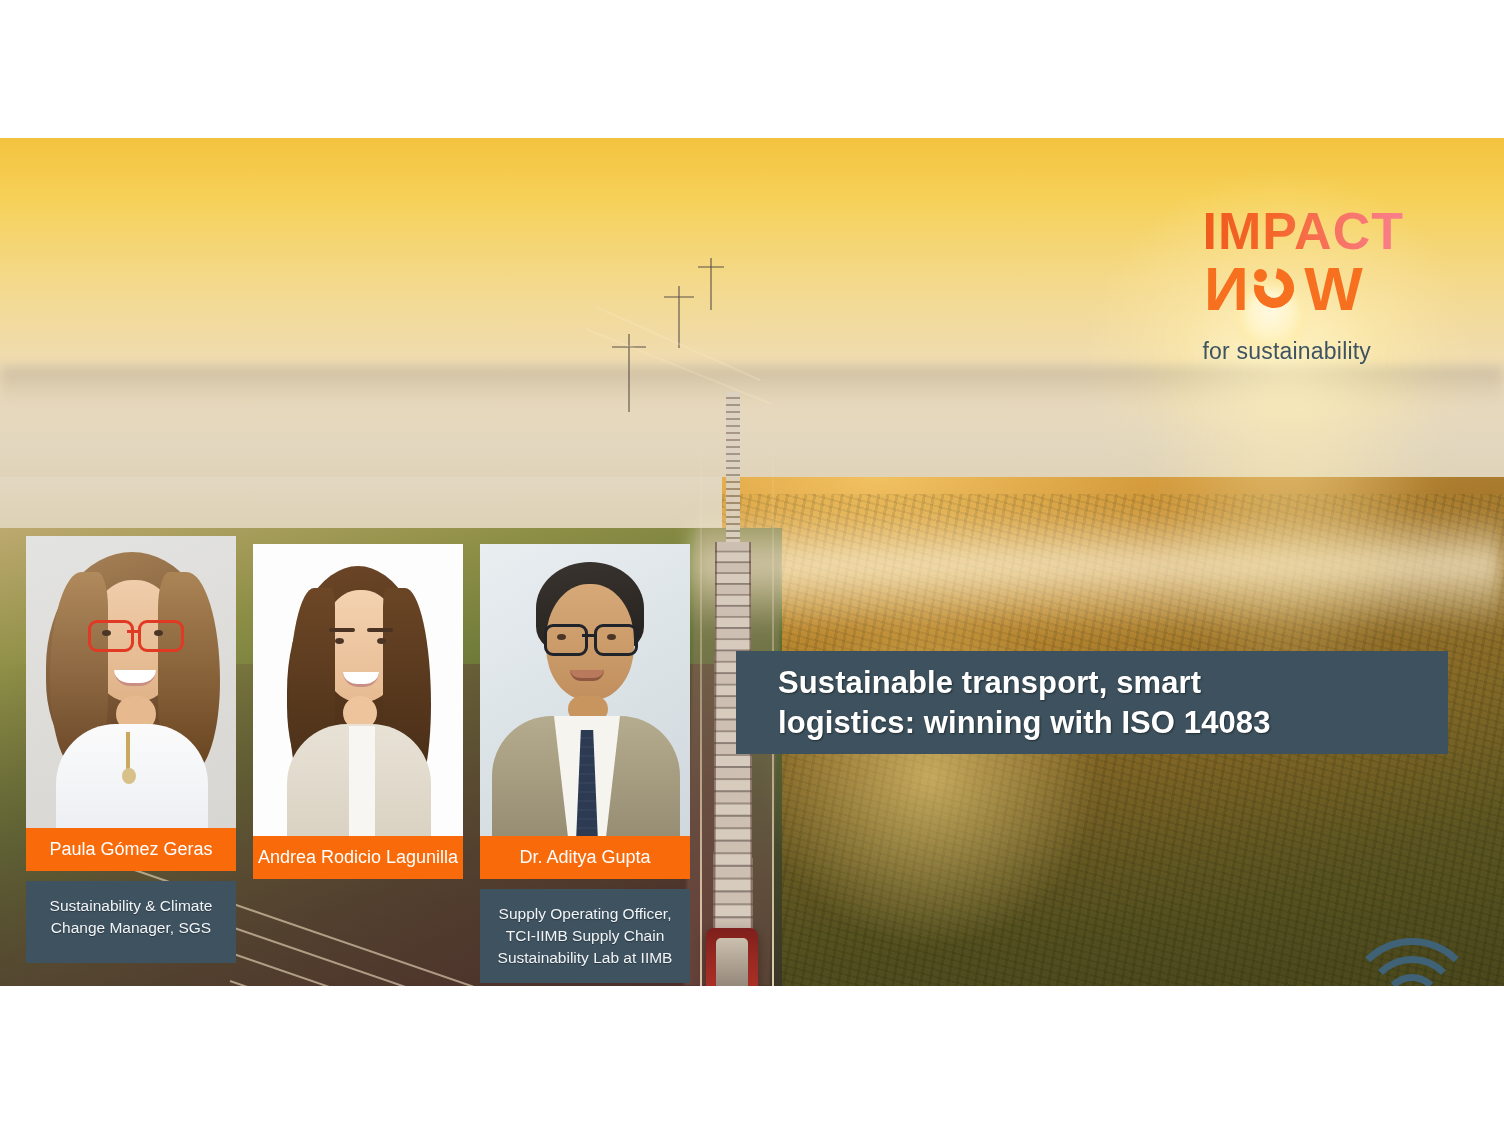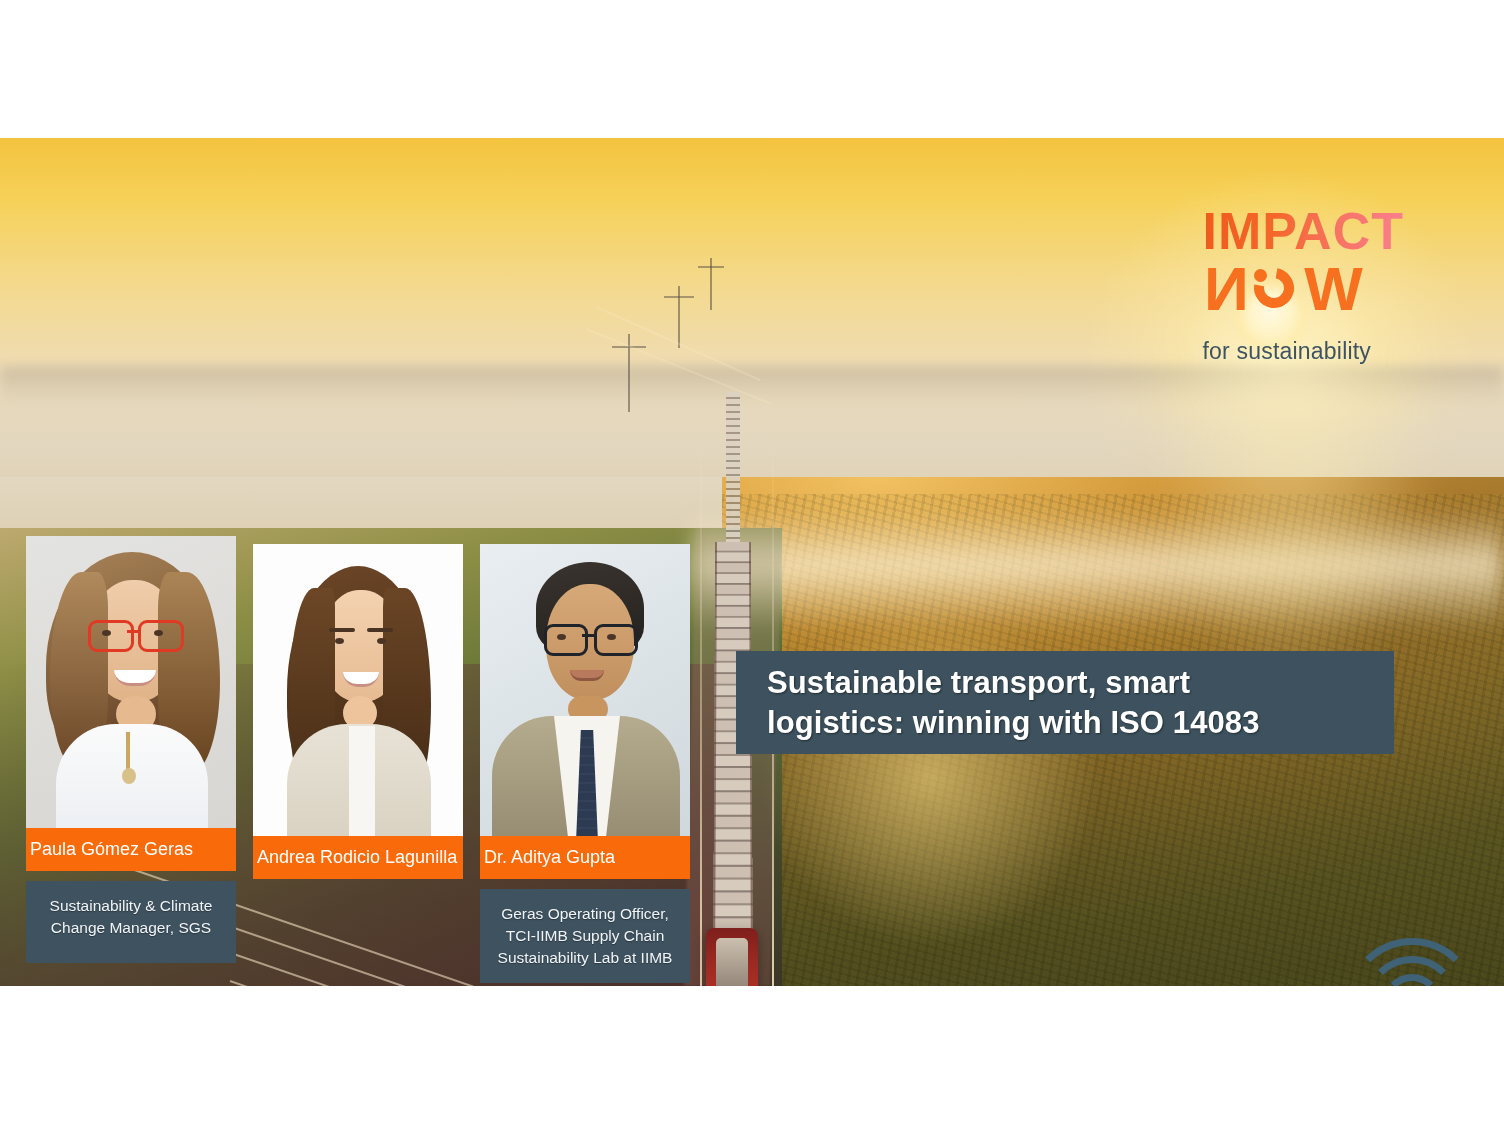--- a/index.html
+++ b/index.html
@@ -76,29 +76,29 @@
   .nowrow{display:flex;align-items:center;line-height:.98;margin-top:2px;}
   .nowtxt{font-size:62px;font-weight:bold;letter-spacing:1px;color:#f7701f;}
   .nowtxt.revn{display:inline-block;transform:scaleX(-1);}
   .omark{position:relative;display:inline-block;width:52px;height:52px;margin:6px 2px 0 2px;}
   .omark .ring{position:absolute;left:4px;top:2px;width:40px;height:40px;border-radius:50%;
     border:10px solid #f7701f;border-top-color:transparent;transform:rotate(-35deg);box-sizing:border-box;}
   .omark .dot{position:absolute;left:4px;top:3px;width:13px;height:13px;border-radius:50%;background:#f7701f;}
   .tagline{margin-top:18px;font-size:23px;color:#3f5462;letter-spacing:.2px;}
 
   
-  #titleBanner{position:absolute;left:736px;top:513px;width:658px;height:103px;background:#3d525e;
-    display:flex;align-items:center;padding:0 31px;box-sizing:border-box;}
+  #titleBanner{position:absolute;left:736px;top:513px;width:712px;height:103px;background:#3d525e;
+    display:flex;align-items:center;padding:0 42px;box-sizing:border-box;}
   #titleBanner .t{color:#ffffff;font-size:31px;font-weight:bold;line-height:1.26;letter-spacing:.1px;
     text-shadow:1px 1px 2px rgba(0,0,0,.45);}
 
   
   .card{position:absolute;width:210px;}
   .card .photo{width:210px;height:292px;overflow:hidden;position:relative;background:#e9ecef;}
-  .card .namebar{background:#f96a0a;color:#fff;font-size:18px;
+  .card .namebar{background:#f96a0a;color:#fff;font-size:18px;text-align:center;
     padding:11px 4px;line-height:1.15;white-space:nowrap;}
   .card .role{background:#3e5260;color:#f2f5f7;font-size:15.5px;text-align:center;
     padding:14px 8px;line-height:1.42;margin-top:10px;min-height:54px;box-sizing:content-box;
     text-shadow:0 1px 1px rgba(0,0,0,.35);}
   #card1{left:26px;top:398px;}
   #card2{left:253px;top:406px;}
   #card3{left:480px;top:406px;}
   #card1 .namebar{font-size:18px;}
 
   
@@ -250,21 +250,21 @@
           <div class="body" style="left:12px;top:172px;width:188px;height:126px;background:linear-gradient(180deg,#b5ab8e,#968c72);"></div>
           <div style="position:absolute;left:74px;top:172px;width:66px;height:126px;background:#f6f4ee;
                       clip-path:polygon(0 0,100% 0,78% 100%,22% 100%);"></div>
           <div class="tie" style="left:96px;top:186px;width:22px;height:112px;
                       background:repeating-linear-gradient(180deg,#2c3a52 0 7px,#35415a 7px 9px);
                       clip-path:polygon(22% 0,78% 0,100% 100%,0 100%);"></div>
         </div>
       </div>
       <div class="namebar">Dr. Aditya Gupta</div>
       <div class="role">
-        <div>Geras Operating Officer,</div>
+        <div>Supply Operating Officer,</div>
         <div>TCI-IIMB Supply Chain</div>
         <div>Sustainability Lab at IIMB</div>
       </div>
     </div>
 
     <div id="sgs">
       <div class="arcs">
         <span class="arc a1"></span>
         <span class="arc a2"></span>
         <span class="arc a3"></span>

